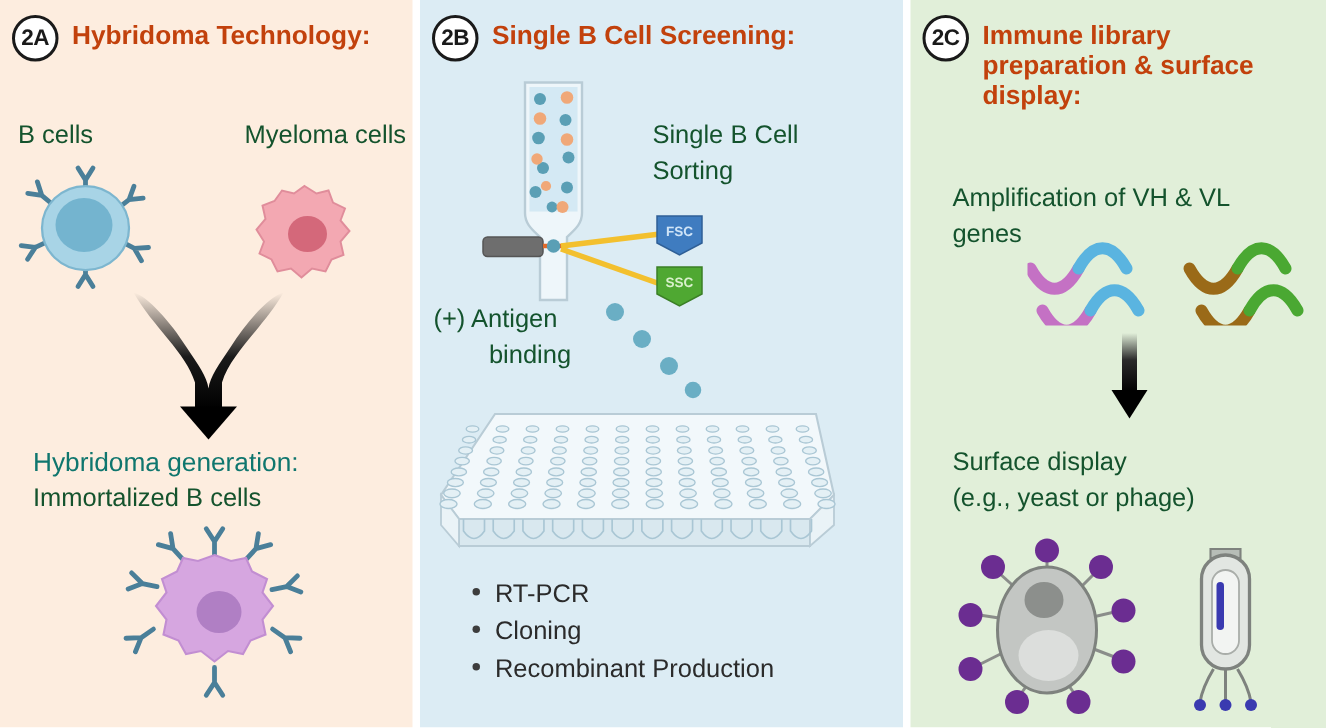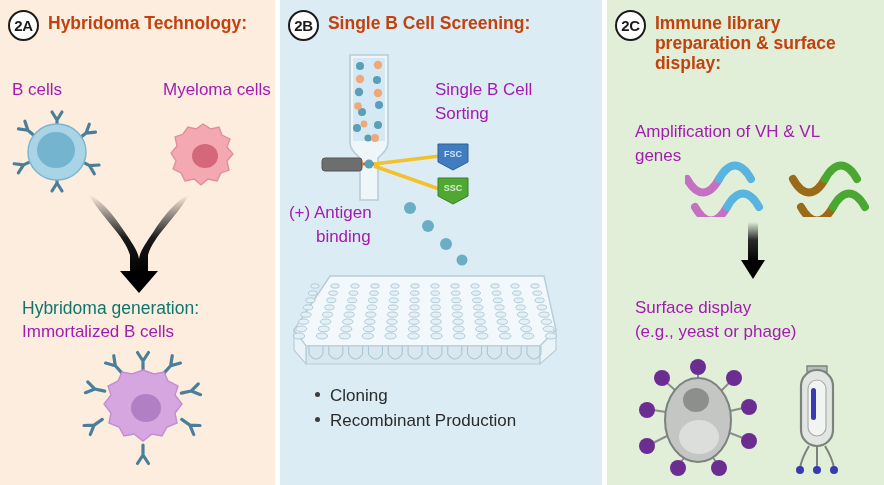--- a/index.html
+++ b/index.html
@@ -11,21 +11,21 @@
   .gap{width:5px;height:485px;background:#ffffff;}
   #panel-b{width:290px;background:#dcecf4;padding-left:48px;}
   #panel-c{width:293px;background:#e1efd9;}
 
   .badge-row{position:absolute;display:flex;align-items:flex-start;}
   .badge{flex:none;width:31px;height:31px;border-radius:50%;background:#ffffff;
          border:2.5px solid #1a1a1a;display:flex;align-items:center;justify-content:center;
          font-weight:bold;font-size:15px;color:#1a1a1a;letter-spacing:-0.3px;box-sizing:border-box;}
   .panel-title{font-weight:bold;font-size:17.5px;color:#c2410c;line-height:1.14;margin-left:9px;}
 
-  .lbl{position:absolute;color:#a21caf;font-size:17px;line-height:1.15;}
+  .lbl{position:absolute;color:#14532d;font-size:17px;line-height:1.15;}
   .lbl-bold{font-weight:normal;color:#0f766e;}
 
   .cellwrap{position:absolute;}
 
   ul.bullets{position:absolute;margin:0;padding:0 0 0 22px;list-style:none;}
   ul.bullets li{font-size:17px;color:#2b2b2b;line-height:1.48;position:relative;}
   ul.bullets li::before{content:"";position:absolute;left:-15px;top:9px;width:5px;height:5px;
         border-radius:50%;background:#3d3d3d;}
 </style>
 </head>
@@ -180,21 +180,21 @@
           <path d="M118,128 L148,128 L148,146 L133,154 L118,146 Z" fill="#4fa832" stroke="#3b7f26" stroke-width="1"></path>
           <text x="133" y="141" font-family="Liberation Sans, sans-serif" font-size="9" fill="#d8f0cc" text-anchor="middle" font-weight="bold">SSC</text>
         </g>
       </svg>
     </div>
 
     <div class="lbl" style="left:155px;top:80px;">Single B Cell</div>
     <div class="lbl" style="left:155px;top:104px;">Sorting</div>
 
     <div class="lbl" style="left:9px;top:203px;">(+) Antigen</div>
-    <div class="lbl" style="left:36px;top:227px;">binding</div>
+    <div class="lbl" style="left:46px;top:227px;">binding</div>
 
     <div class="cellwrap" style="left:120px;top:198px;width:80px;height:70px;">
       <svg width="80" height="70" viewBox="0 0 80 70">
         <g fill="#6aaec4">
           <circle cx="10" cy="10" r="6"></circle>
           <circle cx="28" cy="28" r="6"></circle>
           <circle cx="46" cy="46" r="6"></circle>
           <circle cx="62" cy="62" r="5.5"></circle>
         </g>
       </svg>
@@ -315,20 +315,21 @@
             <path d="M155.72727272727272,74 L155.72727272727272,82 Q162.72727272727272,92 169.72727272727272,82 L169.72727272727272,74"></path>
             <path d="M175.54545454545456,74 L175.54545454545456,82 Q182.54545454545456,92 189.54545454545456,82 L189.54545454545456,74"></path>
             <path d="M195.36363636363637,74 L195.36363636363637,82 Q202.36363636363637,92 209.36363636363637,82 L209.36363636363637,74"></path>
             <path d="M215.1818181818182,74 L215.1818181818182,82 Q222.1818181818182,92 229.1818181818182,82 L229.1818181818182,74"></path>
             <path d="M235,74 L235,82 Q242,92 249,82 L249,74"></path>
           </g>
       </svg>
     </div>
 
     <ul class="bullets" style="left:28px;top:383px;">
+      <li>RT-PCR</li>
       <li>Cloning</li>
       <li>Recombinant Production</li>
     </ul>
   </div>
 
   <div class="gap"></div>
 
   <div class="panel" id="panel-c">
 
     <div class="badge-row" style="left:8px;top:10px;width:278px;">

